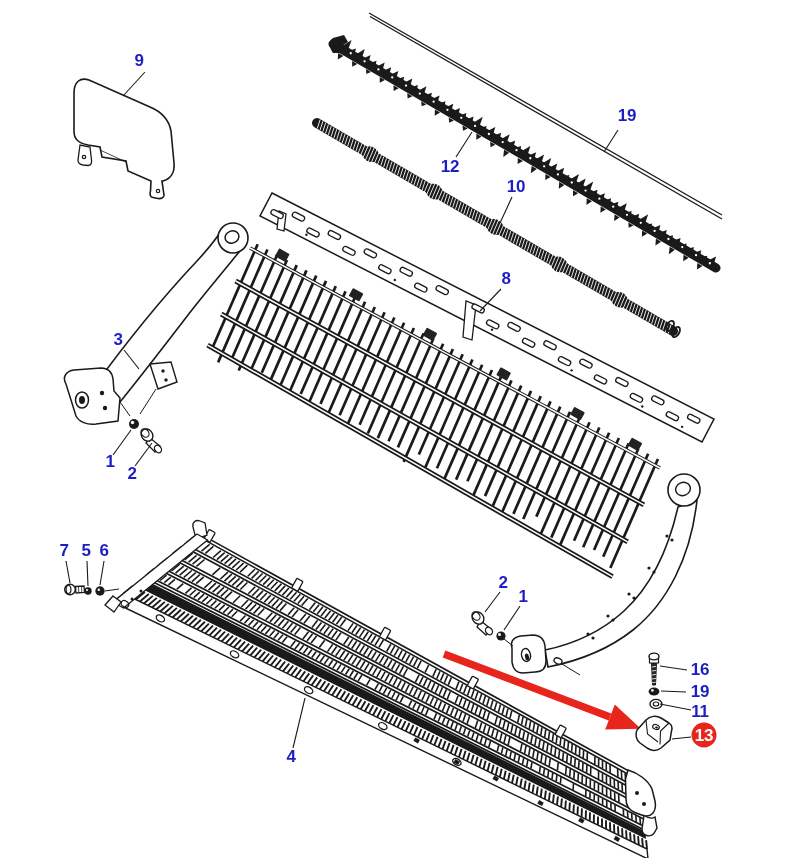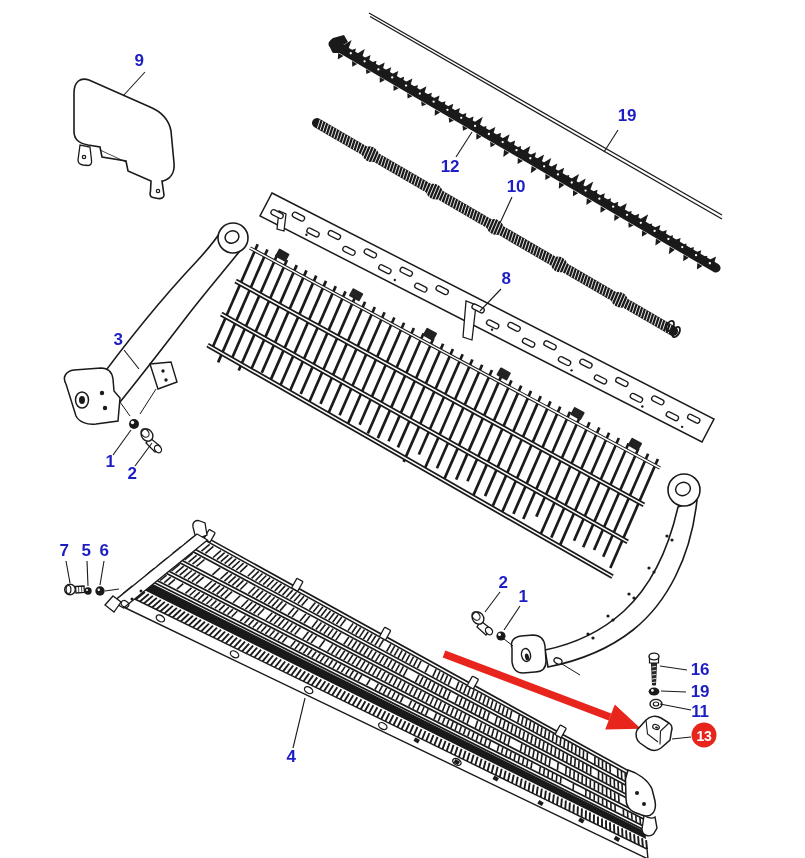--- a/index.html
+++ b/index.html
@@ -4,21 +4,21 @@
 <style>
   html,body{margin:0;padding:0;background:#fff;}
   .stage{position:relative;width:805px;height:858px;background:var(--c-bg,#fff);overflow:hidden;
          font-family:"Liberation Sans","DejaVu Sans",sans-serif;}
   .stage svg{position:absolute;left:0;top:0;}
   .labels{position:absolute;left:0;top:0;width:100%;height:100%;}
   .callout{position:absolute;transform:translate(-50%,-50%);
            font-weight:700;font-size:17px;color:var(--c-label,#1d1dc4);
            letter-spacing:-0.3px;cursor:pointer;user-select:none;}
   .badge{width:25px;height:25px;border-radius:50%;background:var(--c-red,#e8251d);
-         color:#fff;font-size:14px;display:flex;align-items:center;justify-content:center;}
+         color:#fff;font-size:17px;display:flex;align-items:center;justify-content:center;}
   
   .fw{fill:#fff;stroke:var(--c-line);stroke-width:1.6;}
   .fw15{fill:#fff;stroke:var(--c-line);stroke-width:1.5;}
   .fw14{fill:#fff;stroke:var(--c-line);stroke-width:1.4;}
   .fw13{fill:#fff;stroke:var(--c-line);stroke-width:1.3;}
   .fw12{fill:#fff;stroke:var(--c-line);stroke-width:1.2;}
   .fd{fill:var(--c-line);stroke:none;}
   .sw15{fill:#fff;stroke:var(--c-line);stroke-width:1.5;}
   .sw14{fill:none;stroke:var(--c-line);stroke-width:1.4;}
   .sw13{fill:#fff;stroke:var(--c-line);stroke-width:1.3;}

